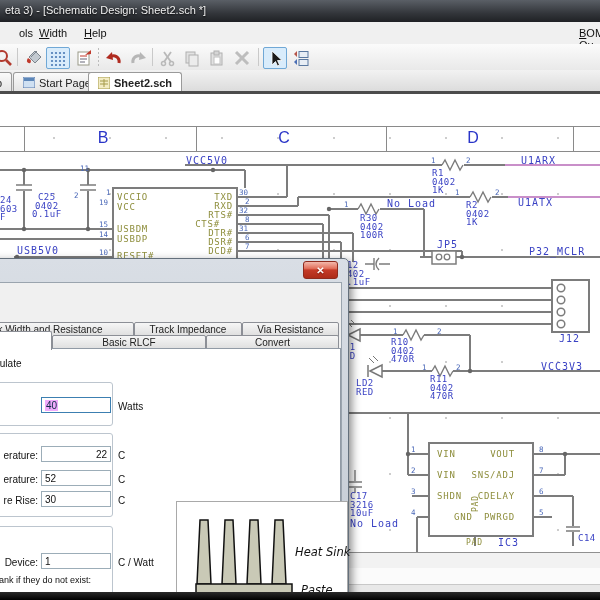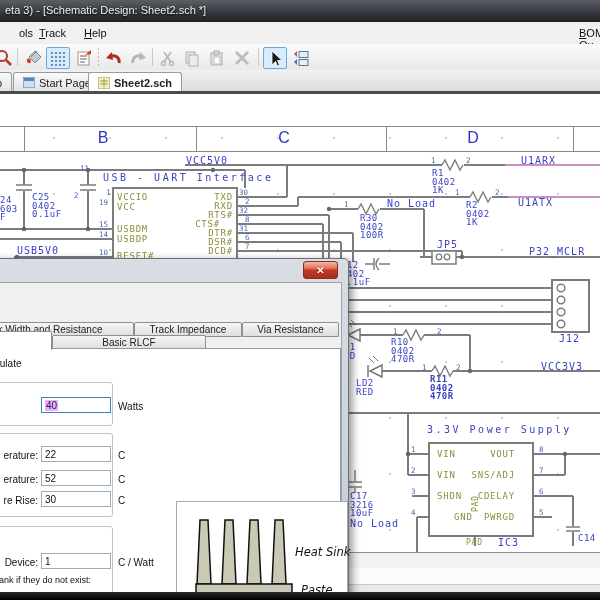--- a/index.html
+++ b/index.html
@@ -66,21 +66,21 @@
 <body>
 
 <div id="screen">
 
   <div class="abs" id="titlebar">
     <span class="txt">eta 3) - [Schematic Design: Sheet2.sch *]</span>
   </div>
 
   <div class="abs" id="menubar">
     <span class="menuitem" style="left:0px;">ols</span>
-    <span class="menuitem mn" style="left:20px;">Track</span>
+    <span class="menuitem mn" style="left:20px;">Width</span>
     <span class="menuitem mn" style="left:65px;">Help</span>
     <span class="menuitem mn" style="left:560px;">BOM Qu</span>
   </div>
 
   <div class="abs" id="toolbar">
     <span class="tbtn" style="left:-8px;">
       <svg width="18" height="18">
           <circle cx="7" cy="7" r="5" fill="none" stroke="#b23a2e" stroke-width="2"></circle>
           <line x1="11" y1="11" x2="16" y2="16" stroke="#b23a2e" stroke-width="2.6"></line>
         </svg>
@@ -275,37 +275,35 @@
           <circle cx="88" cy="135" r="2.2"></circle>
           <circle cx="17" cy="163" r="2.2"></circle>
         <circle cx="462" cy="163" r="2.2"></circle>
           <circle cx="470" cy="277" r="2.2"></circle>
           <circle cx="408" cy="360" r="2.2"></circle>
         <circle cx="565" cy="360" r="2.2"></circle>
           <circle cx="329" cy="115" r="2.2"></circle>
       </g>
     </svg>
 
-    <span class="ttl" style="left:103px;top:78px;">USB - UART Interface</span>
-    <span class="ttl" style="left:427px;top:330px;">3.3V Power Supply</span>
     <span class="net" style="left:186px;top:61px;">VCC5V0</span>
     <span class="net" style="left:17px;top:151px;">USB5V0</span>
     <span class="net" style="left:521px;top:61px;">U1ARX</span>
     <span class="net" style="left:518px;top:103px;">U1ATX</span>
     <span class="net" style="left:387px;top:104px;">No Load</span>
     <span class="net" style="left:437px;top:145px;">JP5</span>
     <span class="net" style="left:529px;top:152px;">P32_MCLR</span>
     <span class="net" style="left:559px;top:239px;">J12</span>
     <span class="net" style="left:541px;top:267px;">VCC3V3</span>
     <span class="net" style="left:350px;top:424px;">No Load</span>
 
     <span class="cmp" style="left:0px;top:102px;">24
 603
 F</span>
-    <span class="cmp" style="left:32px;top:99px;">C25
+    <span class="cmp" style="left:32px;top:99px;text-align:center;">C25
 0402
 0.1uF</span>
     <span class="cmp" style="left:432px;top:75px;">R1
 0402
 1K</span>
     <span class="cmp" style="left:466px;top:107px;">R2
 0402
 1K</span>
     <span class="cmp" style="left:360px;top:120px;">R30
 0402
@@ -313,21 +311,21 @@
     <span class="cmp" style="left:341px;top:167px;">C12
 0402
 0.1uF</span>
     <span class="cmp" style="left:338px;top:249px;">LD1
 RED</span>
     <span class="cmp" style="left:356px;top:285px;">LD2
 RED</span>
     <span class="cmp" style="left:391px;top:244px;">R10
 0402
 470R</span>
-    <span class="cmp" style="left:430px;top:281px;font-weight:bold;">R11
+    <span class="cmp" style="left:430px;top:281px;">R11
 0402
 470R</span>
     <span class="cmp" style="left:350px;top:398px;">C17
 3216
 10uF</span>
     <span class="cmp" style="left:578px;top:440px;">C14</span>
     <span class="net" style="left:498px;top:443px;">IC3</span>
     <span class="pn" style="left:466px;top:444px;font-size:8px;">PAD</span>
     <span class="pn padv" style="left:471px;top:418px;font-size:8px;">PAD</span>
 
@@ -394,34 +392,35 @@
     <div class="abs" id="dlgclose">
         <span>✕</span>
       </div>
     <div class="abs" id="dlgclient">
 
       <span class="dtab" style="left:5px;top:39px;width:180px;">rack Width and Resistance</span>
       <span class="dtab" style="left:187px;top:39px;width:106px;">Track Impedance</span>
       <span class="dtab" style="left:295px;top:39px;width:95px;">Via Resistance</span>
       <span class="dtab active" style="left:5px;top:48px;width:98px;"></span>
       <span class="dtab" style="left:105px;top:52px;width:152px;">Basic RLCF</span>
+      <span class="dtab" style="left:259px;top:52px;width:131px;">Convert</span>
 
       <div class="abs" id="dlgpage">
         <span class="dlabel" style="left:-6px;top:9px;">want to calculate</span>
 
         <div class="grp" style="left:-45px;top:33px;width:203px;height:42px;"></div>
 
         <div class="tbox focus" style="left:88px;top:48px;">
             <span class="sel">40</span>
           </div>
         <span class="dlabel" style="left:165px;top:52px;">Watts</span>
 
         <div class="grp" style="left:-45px;top:84px;width:203px;height:82px;"></div>
         <span class="dlabel r" style="left:15px;top:101px;">erature:</span>
-        <div class="tbox" style="left:88px;top:97px;">
+        <div class="tbox" style="left:88px;top:97px;justify-content:flex-end;">
             <span>22</span>
           </div>
         <span class="dlabel" style="left:165px;top:101px;">C</span>
         <span class="dlabel r" style="left:15px;top:125px;">erature:</span>
         <div class="tbox" style="left:88px;top:121px;">
             <span>52</span>
           </div>
         <span class="dlabel" style="left:165px;top:125px;">C</span>
         <span class="dlabel r" style="left:15px;top:146px;">re Rise:</span>
         <div class="tbox" style="left:88px;top:142px;">

